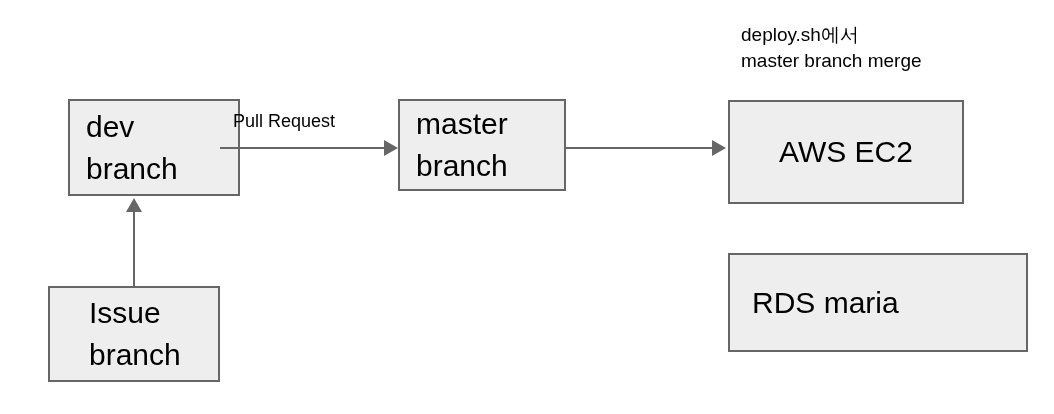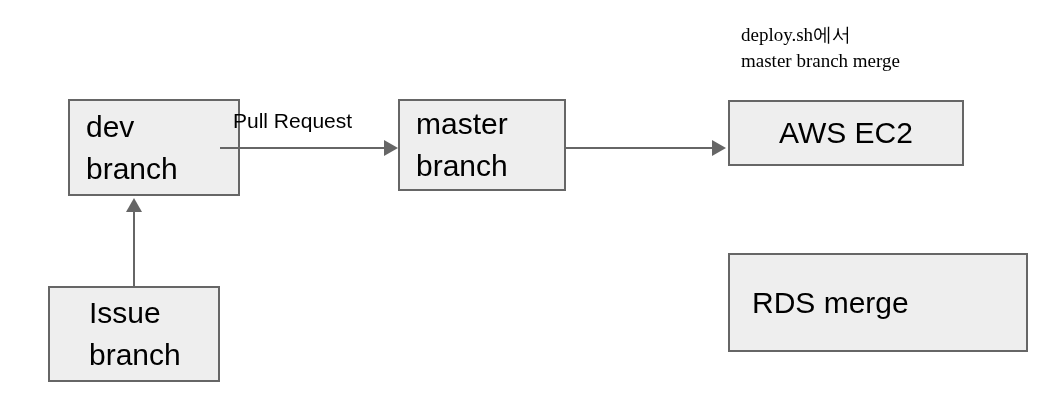--- a/index.html
+++ b/index.html
@@ -40,21 +40,21 @@
     align-items: center;
     text-align: center;
   }
   .node.pad-left-22 {
     padding-left: 22px;
   }
 
   
   #node-dev      { left: 48px;  top: 99px;  width: 172px; height: 97px; margin-left: 20px; }
   #node-master   { left: 398px; top: 99px;  width: 168px; height: 92px; }
-  #node-ec2      { left: 728px; top: 100px; width: 236px; height: 66px; }
+  #node-ec2      { left: 728px; top: 100px; width: 236px; height: 104px; }
   #node-rds      { left: 728px; top: 253px; width: 300px; height: 99px; }
   #node-issue    { left: 48px;  top: 286px; width: 172px; height: 96px; padding-left: 39px; }
   .edge-line-h {
     position: absolute;
     height: 2px;
     background: #666666;
   }
   .edge-line-v {
     position: absolute;
     width: 2px;
@@ -79,50 +79,50 @@
 
   #edge-pr-line   { left: 220px; top: 147px; width: 166px; }
   #edge-pr-head   { left: 384px; top: 140px; }
   #edge-deploy-line { left: 566px; top: 147px; width: 148px; }
   #edge-deploy-head { left: 712px; top: 140px; }
   #edge-issue-line  { left: 133px; top: 212px; height: 74px; }
   #edge-issue-head  { left: 126px; top: 198px; }
 
   .edge-label {
     position: absolute;
-    font-size: 21px;
+    font-size: 18px;
     line-height: 22px;
     color: #000000;
     white-space: nowrap;
   }
   #label-pull-request { left: 233px; top: 110px; }
 
   .annotation {
     position: absolute;
     font-size: 19px;
     line-height: 26px;
     color: #000000;
     white-space: pre-line;
   }
-  #annotation-deploy { left: 741px; top: 22px; font-family: Liberation Serif, serif; }
+  #annotation-deploy { left: 741px; top: 22px; }
 </style>
 </head>
 <body>
 
 <div id="canvas">
 
   <div class="node left-text" id="node-dev">dev
 branch</div>
 
   <div class="node left-text" id="node-master">master
 branch</div>
 
   <div class="node center-text" id="node-ec2">AWS EC2</div>
 
-  <div class="node left-text pad-left-22" id="node-rds">RDS merge</div>
+  <div class="node left-text pad-left-22" id="node-rds">RDS maria</div>
 
   <div class="node left-text" id="node-issue">Issue
 branch</div>
 
   <div class="edge-line-h" id="edge-pr-line"></div>
   <div class="arrowhead-right" id="edge-pr-head"></div>
   <div class="edge-label" id="label-pull-request">Pull Request</div>
 
   <div class="edge-line-h" id="edge-deploy-line"></div>
   <div class="arrowhead-right" id="edge-deploy-head"></div>

